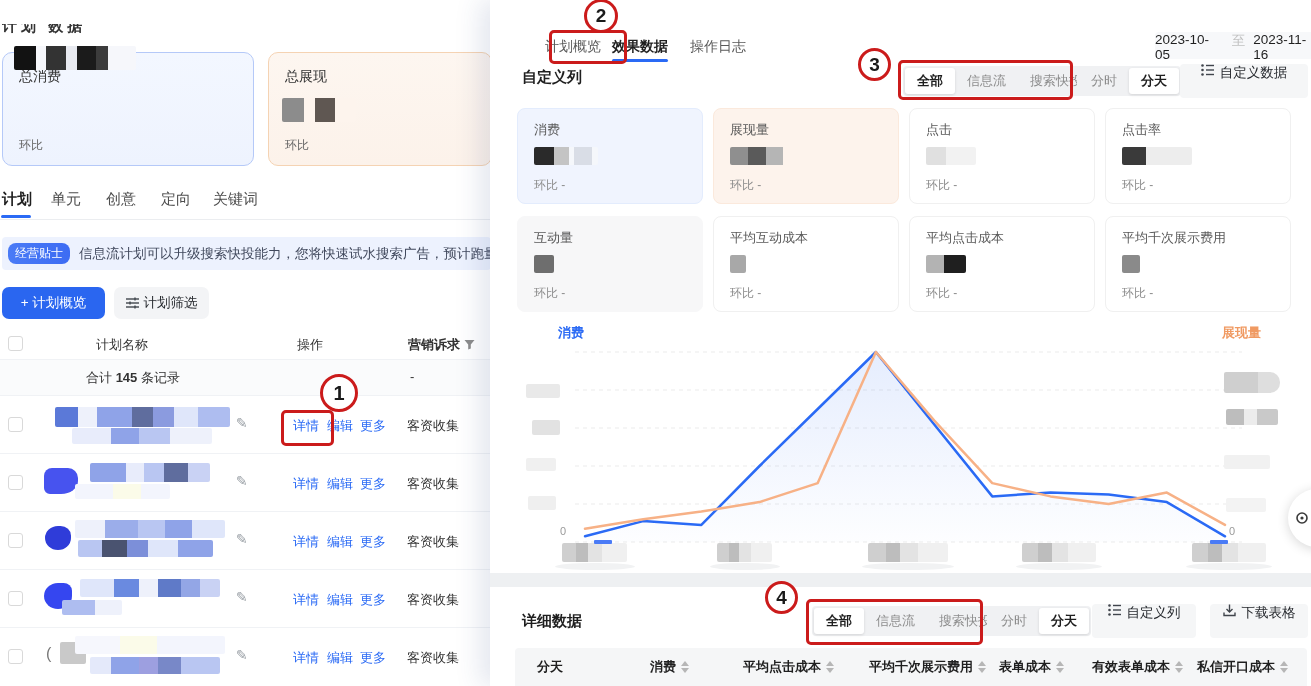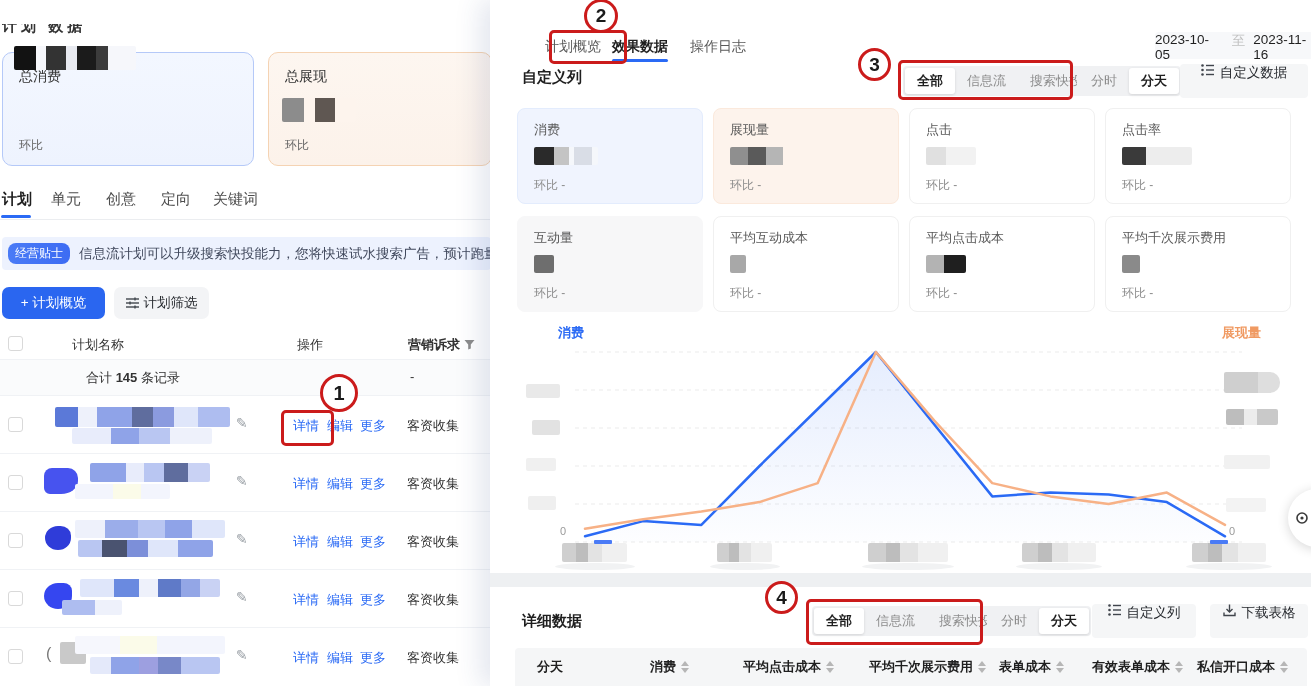--- a/index.html
+++ b/index.html
@@ -145,21 +145,21 @@
             <line x1="9" y1="0.5" x2="9" y2="3.5"></line>
             <line x1="4" y1="4.5" x2="4" y2="7.5"></line>
             <line x1="9" y1="8.5" x2="9" y2="11.5"></line>
           </g>
         </svg>
       <span>计划筛选</span>
     </div>
 
     <div class="abs" id="lhead-row"></div>
     <div class="abs checkbox" style="left:8px;top:336px;"></div>
-    <div class="abs lhead txt" style="left:72px;">计划名称</div>
+    <div class="abs lhead txt" style="left:96px;">计划名称</div>
     <div class="abs lhead txt" style="left:297px;">操作</div>
     <div class="abs lhead txt" style="left:408px;font-weight:bold;"><span>营销诉求</span><svg class="funnel" width="11" height="11" viewBox="0 0 11 11">
           <path d="M0.5 1h10L6.8 5.4v4.2L4.2 10.6V5.4z" fill="#8c8c8c"></path>
         </svg></div>
 
     <div class="abs" id="sum-row">
       <span class="abs txt" style="left:86px;top:9px;"><span>合计</span> <b>145</b> <span>条记录</span></span>
       <span class="abs txt" style="left:410px;top:9px;">-</span>
     </div>
 

